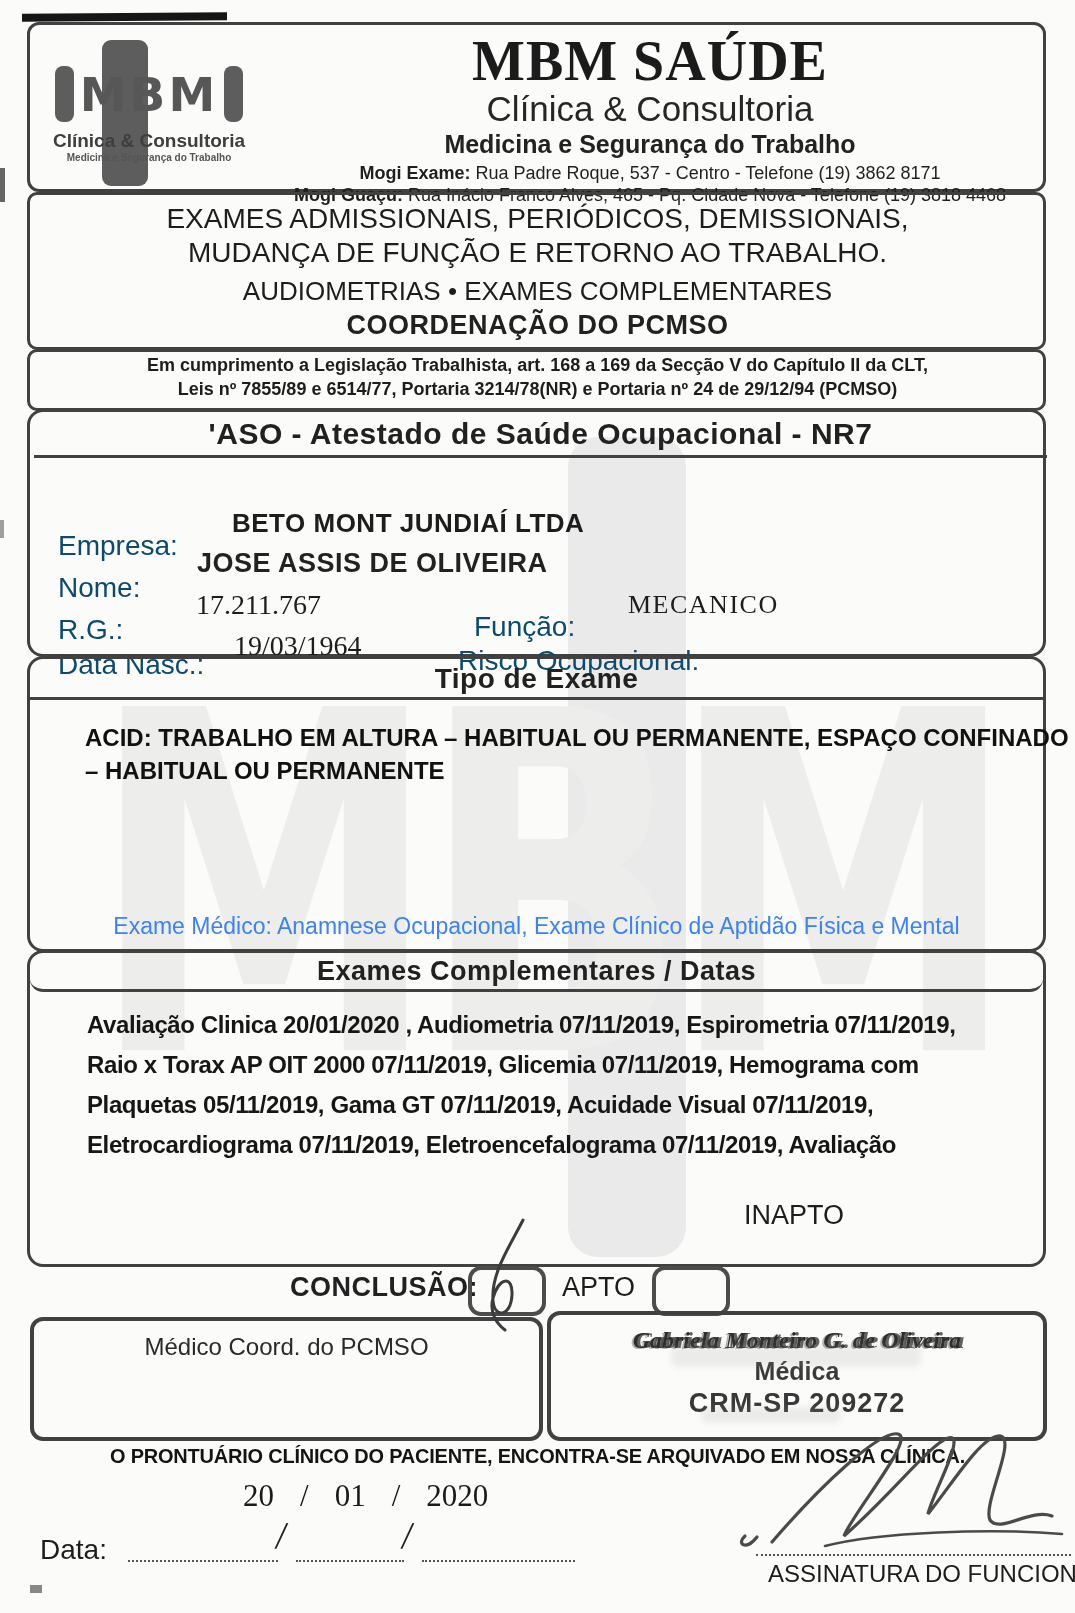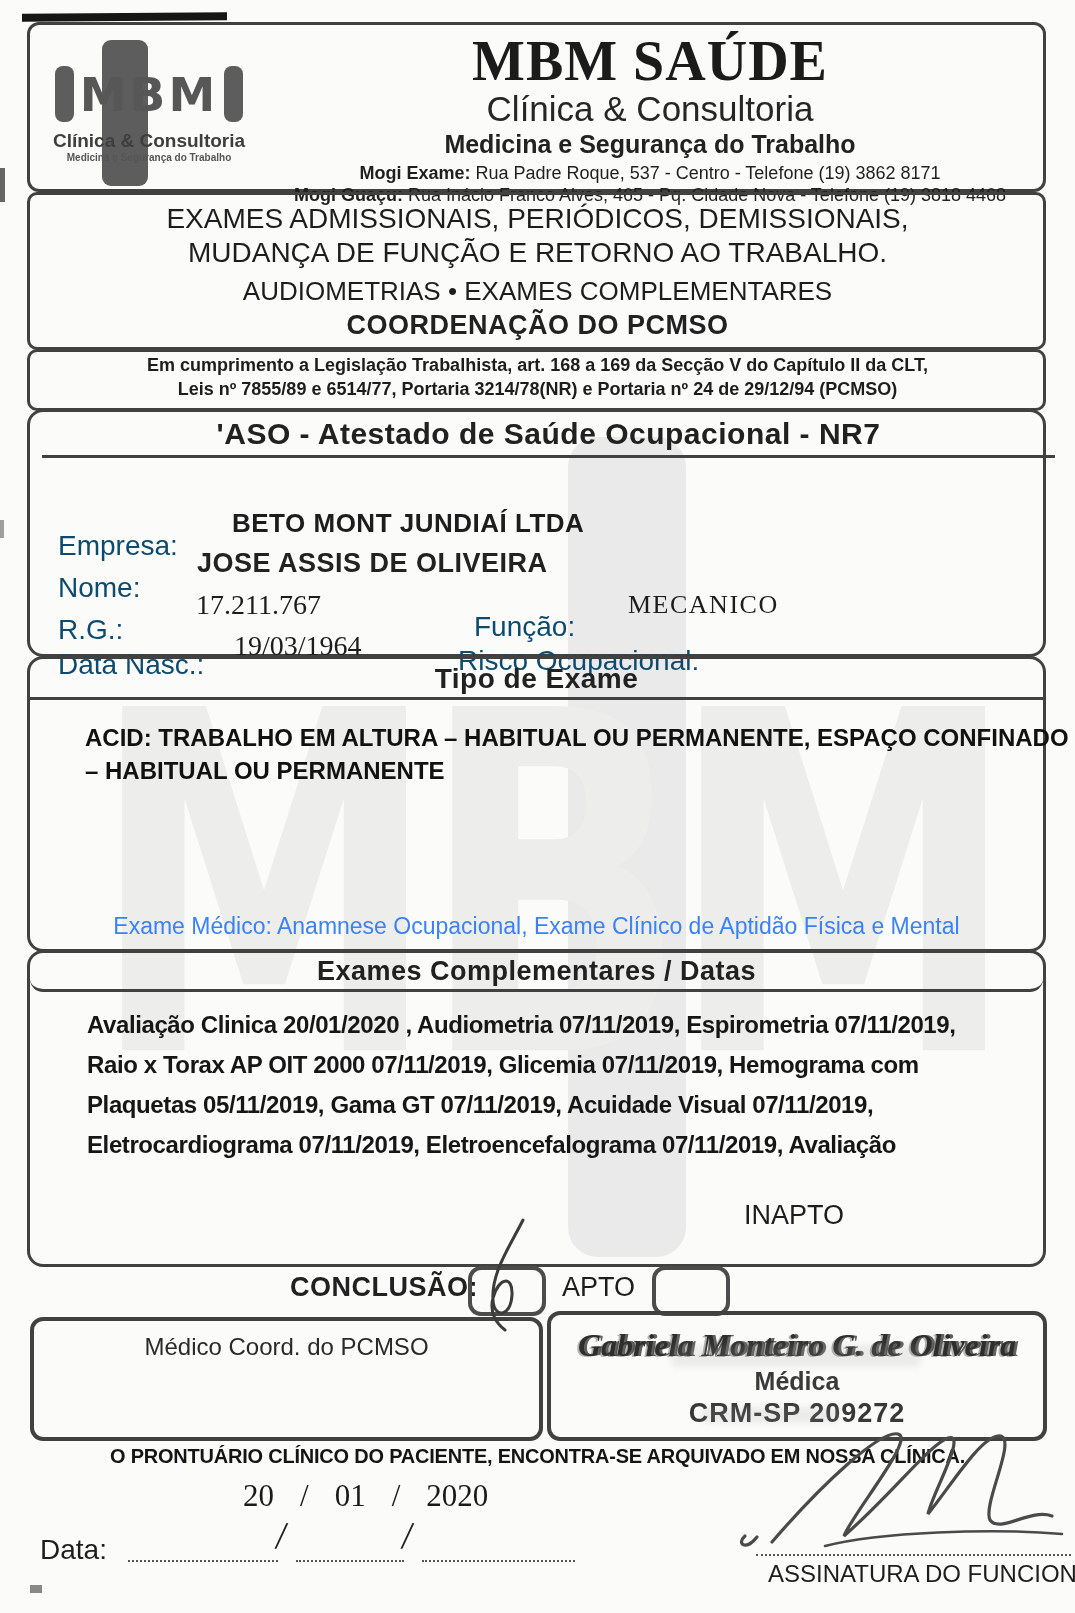--- a/index.html
+++ b/index.html
@@ -37,36 +37,36 @@
   .title-blk{position:absolute;left:290px;top:32px;width:720px;text-align:center;z-index:2;}
   .t-main{font-family:"Liberation Serif","DejaVu Serif",serif;font-weight:bold;font-size:56px;line-height:58px;color:#1b1b1b;letter-spacing:1px;}
   .t-sub1{font-size:35px;line-height:38px;color:#262626;margin-top:0px;}
   .t-sub2{font-size:25px;line-height:28px;font-weight:bold;color:#222;margin-top:2px;}
   .t-addr{font-size:18px;line-height:21px;color:#1f1f1f;margin-top:5px;}
   .t-addr2{font-size:18px;line-height:21px;color:#1f1f1f;margin-top:1px;}
   
   .svc-box{left:27px;top:192px;width:1013px;height:152px;border-radius:10px;}
   .leg-box{left:27px;top:349px;width:1013px;height:56px;border-radius:10px;}
   .aso-box{left:27px;top:409px;width:1013px;height:242px;border-radius:16px;}
-  .aso-title{position:absolute;left:12px;top:0;width:100%;height:43px;line-height:44px;border-bottom:3px solid #414141;text-align:center;font-size:30px;}
+  .aso-title{position:absolute;left:4px;top:0;width:100%;height:43px;line-height:44px;border-bottom:3px solid #414141;text-align:center;font-size:30px;}
   .tipo-box{left:27px;top:656px;width:1013px;height:290px;border-radius:16px;}
   .tipo-title{position:absolute;left:0;top:0;width:100%;height:38px;line-height:39px;border-bottom:3px solid #414141;text-align:center;font-size:28px;}
   .comp-box{left:27px;top:950px;width:1013px;height:311px;border-radius:16px;overflow:hidden;}
   .comp-title{position:absolute;left:0;top:0;width:100%;height:36px;line-height:36px;border-bottom:3px solid #414141;text-align:center;font-size:27px;border-radius:13px;}
   .risk-line{white-space:nowrap;font-weight:bold;font-size:24px;line-height:33px;color:#111;}
   .comp-line{white-space:nowrap;font-weight:bold;font-size:24px;line-height:40px;color:#161616;letter-spacing:-.4px;}
   .fld-label{font-size:28px;color:#0c4a6e;margin-top:24px;}
   
   .cbox{position:absolute;width:70px;height:42px;border:4px solid #4c4c4c;border-radius:13px;z-index:2;background:transparent;}
   
   .sigL{left:30px;top:1317px;width:505px;height:116px;border-radius:13px;border-width:4px;}
   .sigR{left:547px;top:1311px;width:492px;height:122px;border-radius:13px;border-width:4px;}
   .stamp-name{
     font-family:"Liberation Serif","DejaVu Serif",serif;font-style:italic;font-weight:bold;
-    font-size:32px;color:#2e2e2e;text-align:center;margin-top:12px;
+    font-size:24px;color:#2e2e2e;text-align:center;margin-top:12px;
     text-shadow:3px 0 0 rgba(46,46,46,.75), -2px 1px 0 rgba(46,46,46,.35);
   }
   .stamp-role{font-weight:bold;font-size:25px;color:#3a3a3a;text-align:center;margin-top:3px;}
   .stamp-crm{font-weight:bold;font-size:27px;color:#383838;text-align:center;margin-top:2px;letter-spacing:1px;}
   .ghost{position:absolute;background:#9a9a9a;opacity:.16;filter:blur(3px);border-radius:6px;}
   
   .note{font-weight:bold;font-size:21px;letter-spacing:-.2px;transform:scaleX(.95);transform-origin:center;color:#141414;}
   .dotline{position:absolute;border-bottom:2px dotted #555;z-index:2;}
   .hand{font-family:"Liberation Serif","DejaVu Serif",serif;font-size:31px;color:#1a1a1a;}
   .slash{position:absolute;font-family:"Liberation Serif",serif;font-size:40px;color:#222;z-index:2;transform:rotate(6deg);}

